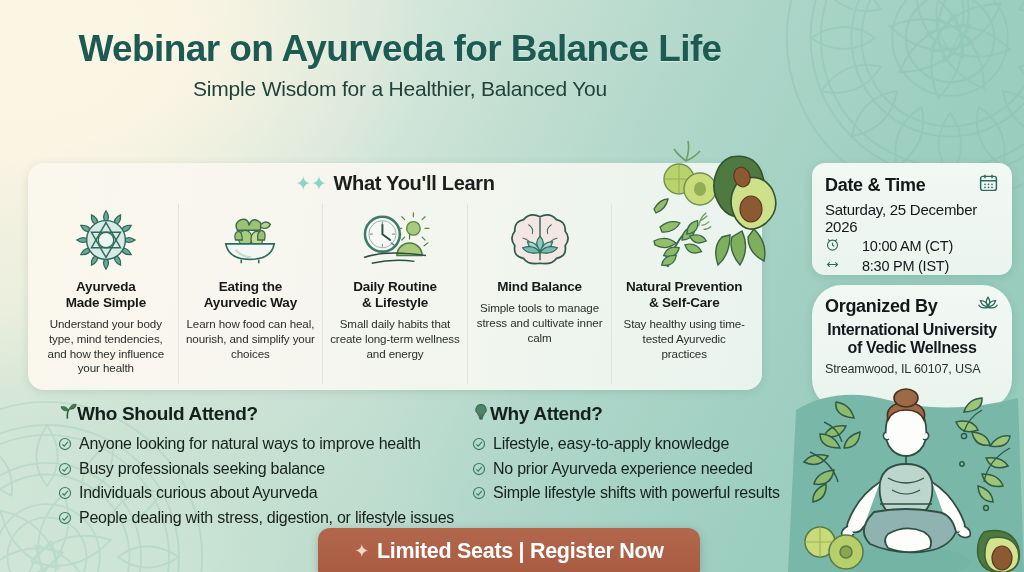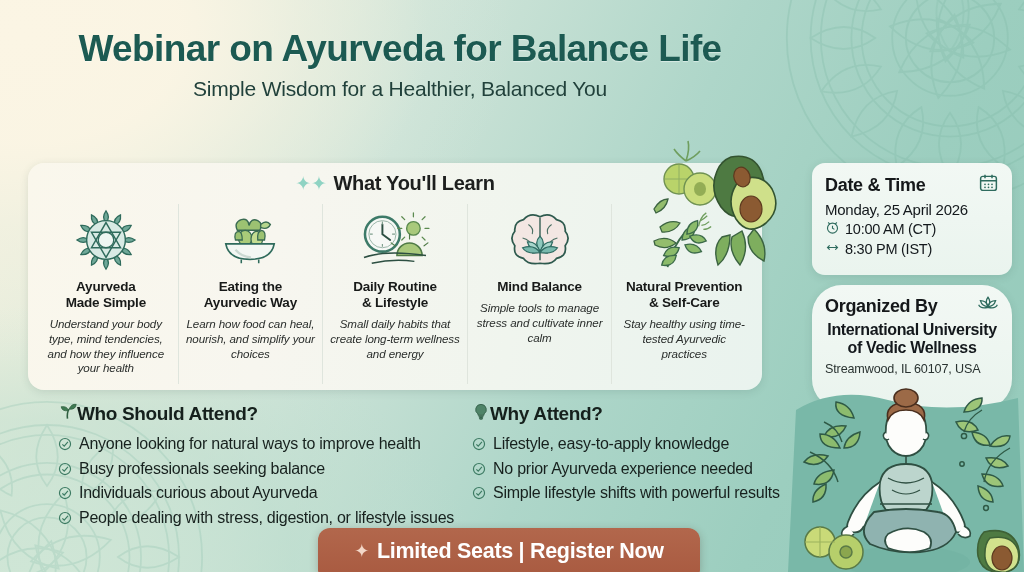--- a/index.html
+++ b/index.html
@@ -55,39 +55,39 @@
     border-right:1px solid #dfe5dd;
   }
   .col:last-child{border-right:none;}
   .col .ico{height:72px;display:flex;align-items:center;justify-content:center;}
   .col h3{
     margin:3px 0 0;font-size:13.5px;font-weight:bold;color:#181a19;
     line-height:1.18;text-align:center;letter-spacing:-0.2px;
   }
   .col p{
     margin:6px 0 0;font-size:11.6px;line-height:1.28;color:#2a2e2c;
-    text-align:center;letter-spacing:-0.1px;font-style:italic;
+    text-align:center;letter-spacing:-0.1px;
   }
   .produce{position:absolute;right:-22px;top:-28px;pointer-events:none;}
 
   
   .side-card{
     position:absolute;left:812px;width:200px;
     background:linear-gradient(180deg,#f2f8f4 0%,#eaf4ee 100%);
     border-radius:13px;box-shadow:0 2px 8px rgba(40,70,60,.13);
     padding:9px 13px;box-sizing:border-box;
   }
   #date-card{top:163px;height:112px;}
   #org-card{top:285px;height:124px;border-radius:30px;}
   .side-title{
     font-size:18px;font-weight:bold;color:#15181a;letter-spacing:-0.3px;
     display:flex;align-items:center;justify-content:space-between;
   }
   .side-main{font-size:15px;color:#13181c;margin-top:3px;letter-spacing:-0.25px;}
-  .side-row{display:flex;align-items:center;gap:5px;font-size:14.5px;color:#13181c;margin-top:2px;letter-spacing:-0.25px;}
+  .side-row{display:flex;align-items:center;gap:22px;font-size:14.5px;color:#13181c;margin-top:2px;letter-spacing:-0.25px;}
   .org-name{font-size:16px;font-weight:bold;color:#13181c;line-height:1.12;margin-top:2px;letter-spacing:-0.35px;text-align:center;}
   .org-addr{font-size:12.6px;color:#2a3331;margin-top:5px;letter-spacing:-0.15px;}
 
   
   .attend{position:absolute;}
   #who-block{left:58px;top:402px;width:420px;}
   #why-block{left:472px;top:402px;width:330px;}
   .attend h2{
     margin:0;font-size:19px;font-weight:bold;color:#15201c;
     display:flex;align-items:center;gap:0;letter-spacing:-0.35px;
@@ -482,21 +482,21 @@
             <circle cx="8" cy="14" r="1"></circle>
               <circle cx="12" cy="14" r="1"></circle>
               <circle cx="16" cy="14" r="1"></circle>
             <circle cx="8" cy="17.5" r="1"></circle>
               <circle cx="12" cy="17.5" r="1"></circle>
               <circle cx="16" cy="17.5" r="1"></circle>
           </g>
         </svg>
       </span>
     </div>
-    <div class="side-main">Monday, 25 April 2026</div>
+    <div class="side-main">Saturday, 25 December 2026</div>
     <div class="side-row">
       <span>
         <svg width="15" height="15" viewBox="0 0 24 24" fill="none" stroke="#2e6b5e" stroke-width="1.8">
           <circle cx="12" cy="13" r="8"></circle>
             <path d="M12 9v4l3 2"></path>
           <path d="M5 4 L8 6.5M19 4 L16 6.5"></path>
         </svg>
       </span>
       <span>10:00 AM (CT)</span>
     </div>

